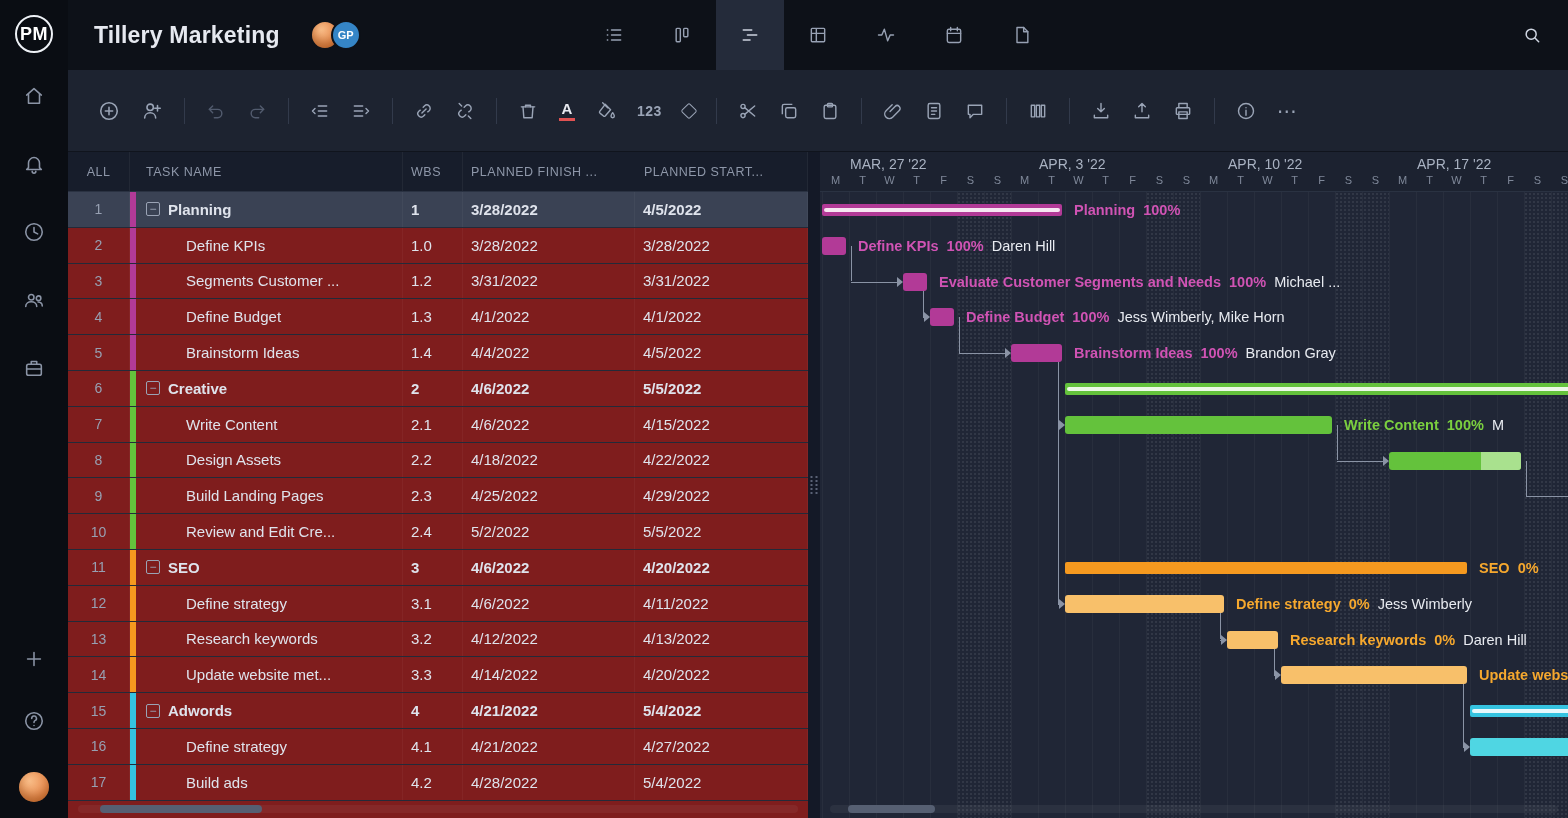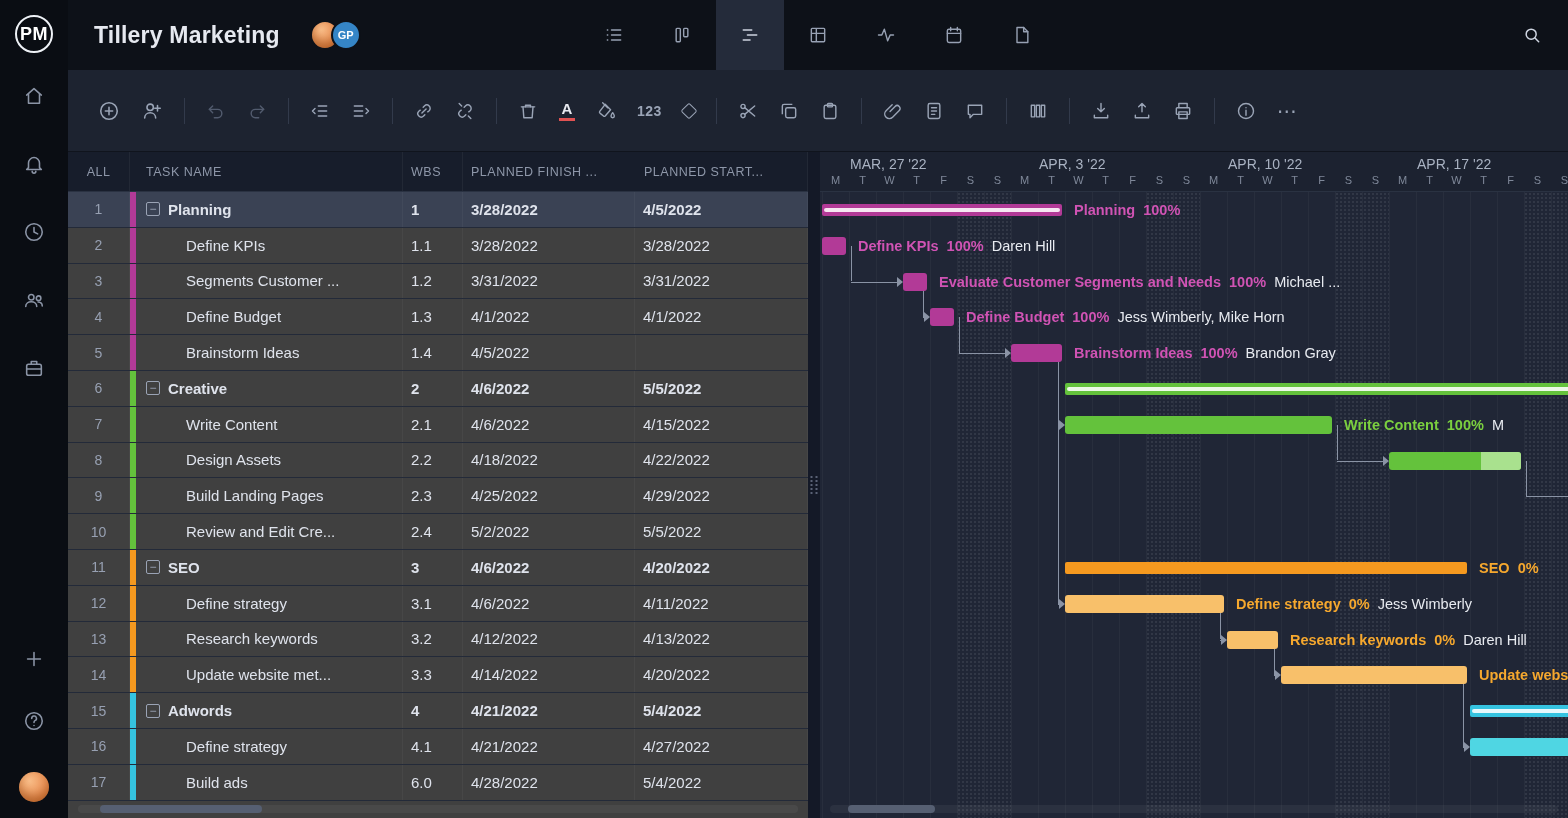--- a/index.html
+++ b/index.html
@@ -37,21 +37,21 @@
   .tsep{width:1px;height:26px;background:#323a4b;flex-shrink:0}
   .fontcolor{display:flex;flex-direction:column;align-items:center;line-height:1}
   .fontcolor .A{font-size:15px;font-weight:bold;color:#e8eaf0}
   .fontcolor .bar{width:16px;height:3px;background:#e05252;margin-top:2px}
   .numlbl{font-size:14px;font-weight:bold;letter-spacing:.5px;color:#9aa4b6}
   .diamond{width:12px;height:12px;border:1.7px solid #9aa4b6;transform:rotate(45deg);border-radius:2px}
   .morelbl{font-size:20px;letter-spacing:1px;color:#9aa4b6;line-height:0}
 
   
   .content{flex:1;display:flex;min-height:0}
-  .table-panel{width:740px;background:#404040;position:relative;flex-shrink:0;overflow:hidden}
+  .table-panel{width:740px;background:#7f1d1d;position:relative;flex-shrink:0;overflow:hidden}
   .thead{height:40px;display:flex;background:#171d2b;border-bottom:1px solid #2a3242;color:#8e97a9;font-size:12.5px;letter-spacing:.5px}
   .th{display:flex;align-items:center;height:100%;border-right:1px solid rgba(255,255,255,.05);overflow:hidden;white-space:nowrap;padding-left:8px}
   .c-num{width:62px;justify-content:center;padding-left:0}
   .c-name{width:273px;padding-left:16px}
   .c-wbs{width:60px}
   .c-start{width:172px}
   .c-finish{width:173px;border-right:none}
   .trow{display:flex;height:35.8px;border-bottom:1px solid #232a39;align-items:stretch;cursor:pointer}
   .trow.selected{background:#3a4254}
   .td{display:flex;align-items:center;overflow:hidden;white-space:nowrap;border-right:1px solid rgba(255,255,255,.04);padding-left:8px}
@@ -382,21 +382,21 @@
               <div class="td c-wbs">1</div>
               <div class="td c-start">3/28/2022</div>
               <div class="td c-finish">4/5/2022</div>
             </div>
             <div class="trow">
               <div class="td c-num">2</div>
               <div class="td c-name child">
                 <div class="strip" style="background: rgb(178, 58, 151);"></div>
                 <span>Define KPIs</span>
               </div>
-              <div class="td c-wbs">1.1</div>
+              <div class="td c-wbs">1.0</div>
               <div class="td c-start">3/28/2022</div>
               <div class="td c-finish">3/28/2022</div>
             </div>
             <div class="trow">
               <div class="td c-num">3</div>
               <div class="td c-name child">
                 <div class="strip" style="background: rgb(178, 58, 151);"></div>
                 <span>Segments Customer ...</span>
               </div>
               <div class="td c-wbs">1.2</div>
@@ -413,20 +413,21 @@
               <div class="td c-start">4/1/2022</div>
               <div class="td c-finish">4/1/2022</div>
             </div>
             <div class="trow">
               <div class="td c-num">5</div>
               <div class="td c-name child">
                 <div class="strip" style="background: rgb(178, 58, 151);"></div>
                 <span>Brainstorm Ideas</span>
               </div>
               <div class="td c-wbs">1.4</div>
+              <div class="td c-start">4/4/2022</div>
               <div class="td c-finish">4/5/2022</div>
             </div>
             <div class="trow group">
               <div class="td c-num">6</div>
               <div class="td c-name">
                 <div class="strip" style="background: rgb(100, 194, 60);"></div>
                 <div class="collapse">−</div>
                 <span>Creative</span>
               </div>
               <div class="td c-wbs">2</div>
@@ -534,21 +535,21 @@
               <div class="td c-wbs">4.1</div>
               <div class="td c-start">4/21/2022</div>
               <div class="td c-finish">4/27/2022</div>
             </div>
             <div class="trow">
               <div class="td c-num">17</div>
               <div class="td c-name child">
                 <div class="strip" style="background: rgb(53, 195, 224);"></div>
                 <span>Build ads</span>
               </div>
-              <div class="td c-wbs">6.0</div>
+              <div class="td c-wbs">4.2</div>
               <div class="td c-start">4/28/2022</div>
               <div class="td c-finish">5/4/2022</div>
             </div>
           </div>
         <div class="hscroll">
           <span class="hthumb" style="left:22px;width:162px"></span>
         </div>
       </section>
 
       <div class="divider">

